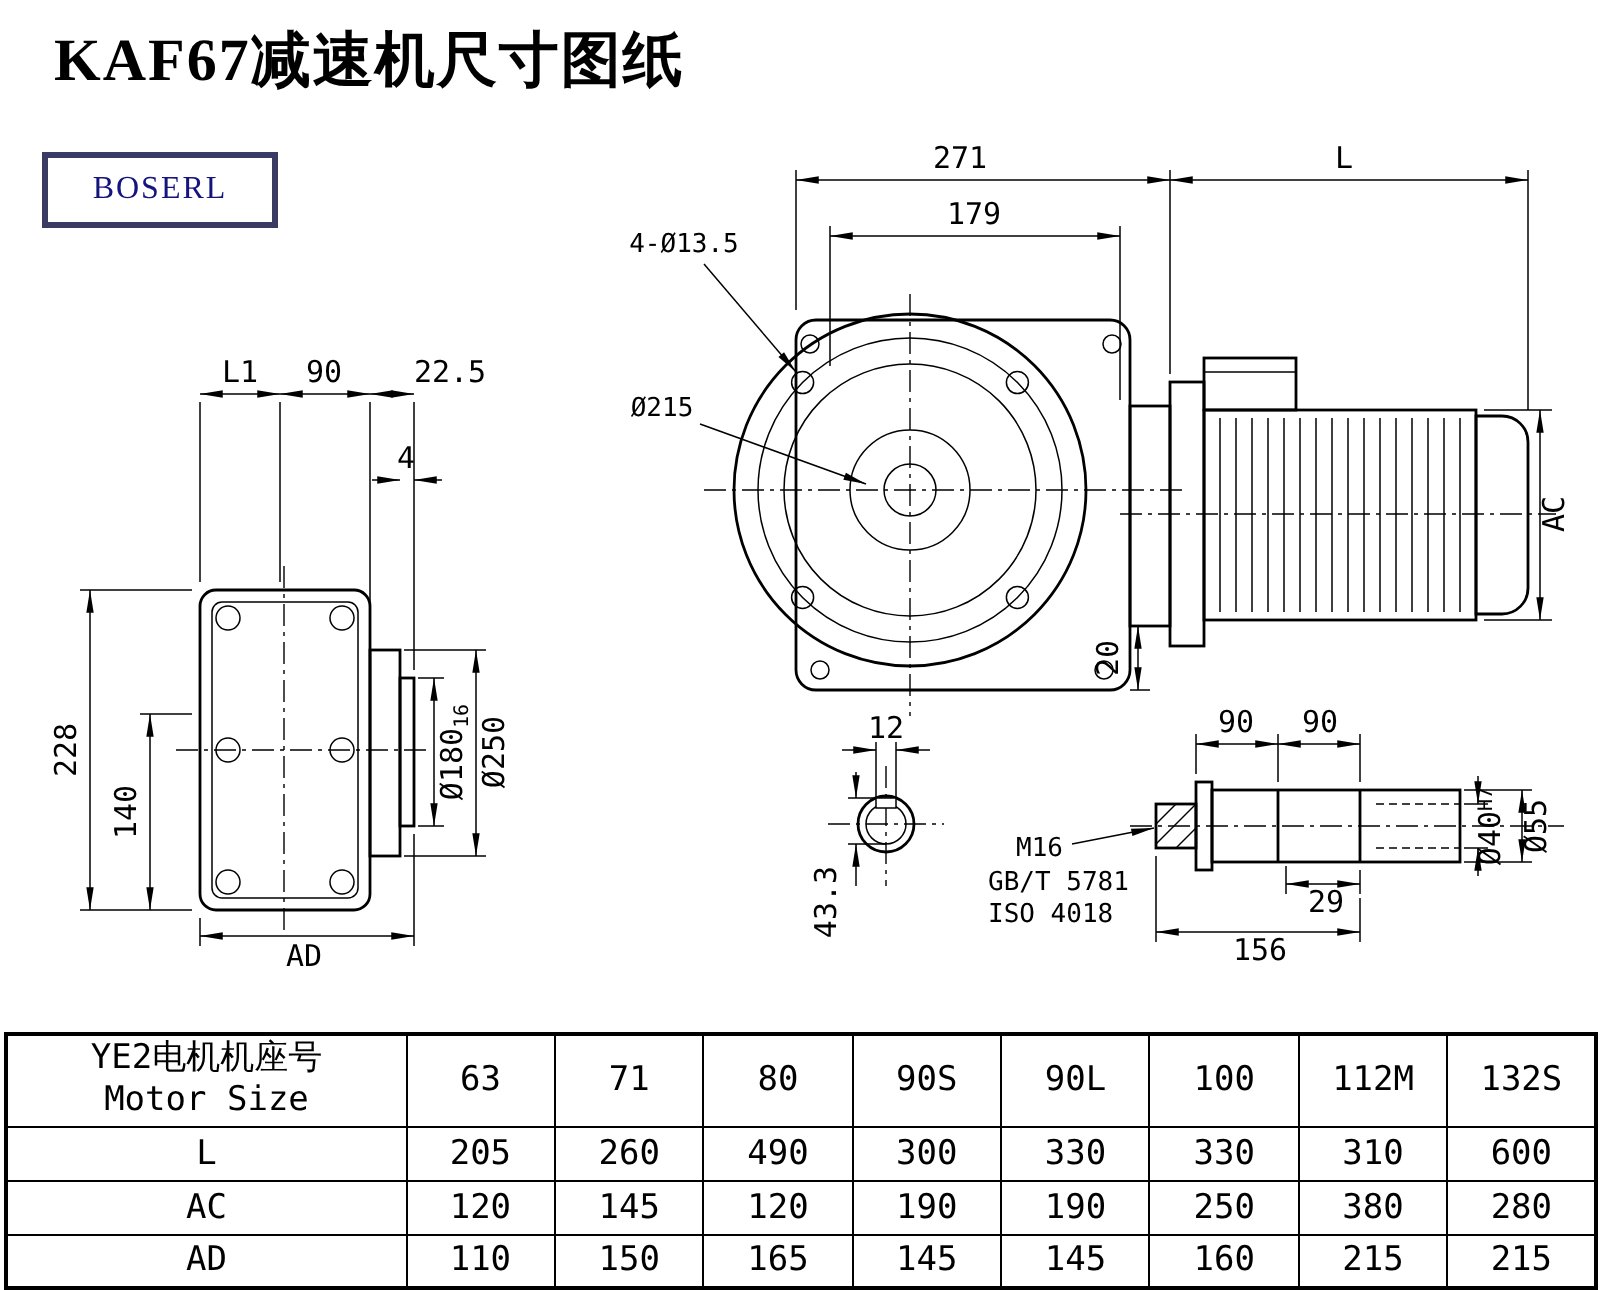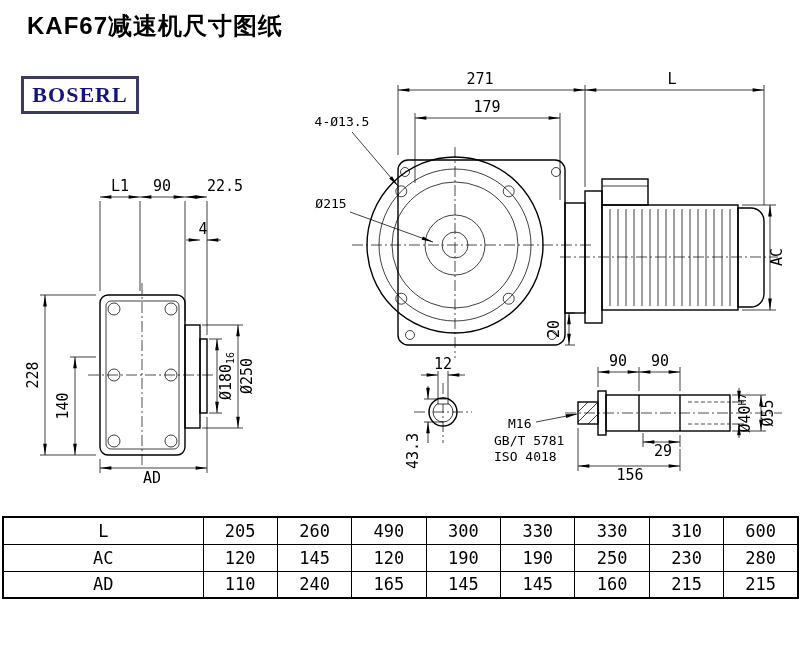--- a/index.html
+++ b/index.html
@@ -1,23 +1,23 @@
 <!DOCTYPE html>
 <html><head>
 <meta charset="utf-8">
 <style>
   * { margin:0; padding:0; box-sizing:border-box; }
   html,body { width:800px; height:645px; background:#fff; overflow:hidden; position:relative;
               font-family:"DejaVu Sans", sans-serif; }
-  .title { position:absolute; top:10px; left:27px; font-size:24px; font-weight:bold; color:#000;
-           letter-spacing:1px; font-family:Liberation Sans, sans-serif; }
+  .title { position:absolute; top:10px; left:27px; font-size:30px; font-weight:bold; color:#000;
+           letter-spacing:1px; font-family:Liberation Serif, serif; }
   .brand-box { position:absolute; top:76px; left:21px; width:118px; height:38px;
                border:3px solid #3a3a63; display:flex; align-items:center; justify-content:center; }
-  .brand-text { color:#14147e; font-family:"Liberation Serif", serif; font-weight:bold;
-                font-size:22px; letter-spacing:1px; }
+  .brand-text { color:#14147e; font-family:"Liberation Serif", serif; font-weight:normal;
+                font-size:16px; letter-spacing:1px; }
   svg.drawing { position:absolute; top:55px; left:0; }
   svg text { font-family:"DejaVu Sans Mono", monospace; font-size:15px; fill:#000; }
   svg text.sm { font-size:13px; }
   .sub,.sup { font-size:10px; }
   .ln  { stroke:#000; stroke-width:1.4; fill:none; }
   .tn  { stroke:#000; stroke-width:0.75; fill:none; }
   .wtn { stroke:#000; stroke-width:0.75; fill:#fff; }
   .cl  { stroke:#000; stroke-width:0.7; fill:none; stroke-dasharray:11 3 2 3; }
   .hid { stroke:#000; stroke-width:0.7; fill:none; stroke-dasharray:4 2.5; }
   .dim { stroke:#000; stroke-width:0.75; fill:none; marker-start:url(#ar); marker-end:url(#ar); }
@@ -233,46 +233,60 @@
     <col style="width:74.4px">
       <col style="width:74.4px">
       <col style="width:74.4px">
       <col style="width:74.4px">
     <col style="width:74.4px">
       <col style="width:74.4px">
       <col style="width:74.4px">
       <col style="width:74.4px">
   </colgroup>
   <tbody>
+      <tr class="r1">
+    <td class="hdr-cell">
+      <div>YE2电机机座号</div>
+      <div>Motor Size</div>
+    </td>
+    <td>63</td>
+    <td>71</td>
+    <td>80</td>
+    <td>90S</td>
+    <td>90L</td>
+    <td>100</td>
+    <td>112M</td>
+    <td>132S</td>
+  </tr>
   <tr class="rn">
     <td>L</td>
     <td>205</td>
     <td>260</td>
     <td>490</td>
     <td>300</td>
     <td>330</td>
     <td>330</td>
     <td>310</td>
     <td>600</td>
   </tr>
   <tr class="rn">
     <td>AC</td>
     <td>120</td>
     <td>145</td>
     <td>120</td>
     <td>190</td>
     <td>190</td>
     <td>250</td>
-    <td>230</td>
+    <td>380</td>
     <td>280</td>
   </tr>
   <tr class="rn">
     <td>AD</td>
     <td>110</td>
-    <td>240</td>
+    <td>150</td>
     <td>165</td>
     <td>145</td>
     <td>145</td>
     <td>160</td>
     <td>215</td>
     <td>215</td>
   </tr>
 </tbody>
   </table>
 

